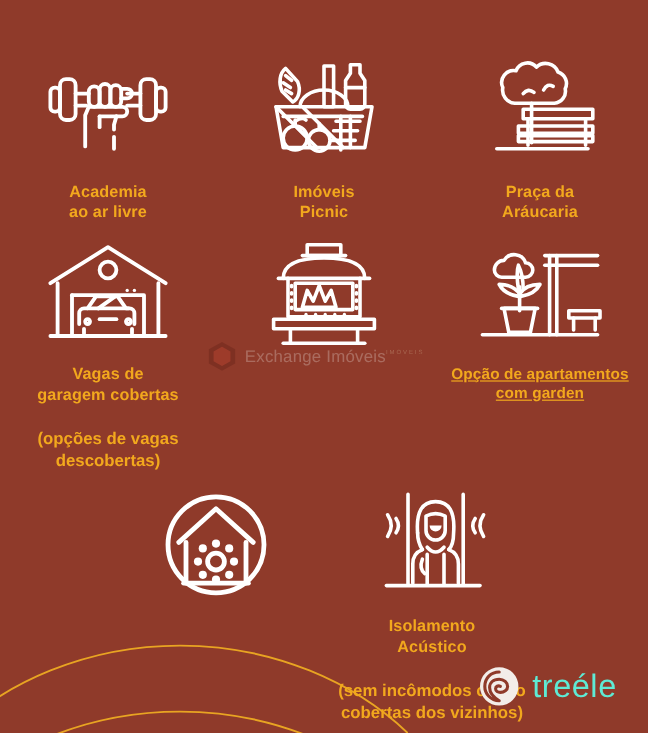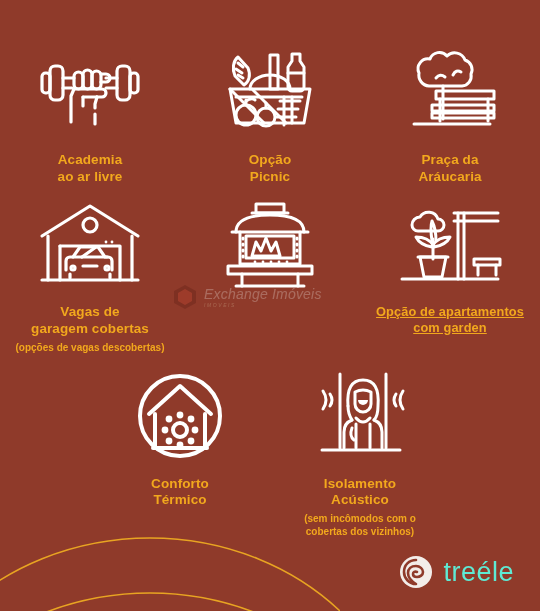--- a/index.html
+++ b/index.html
@@ -74,45 +74,43 @@
     color: #F2A81D;
     font-size: 13.5px;
     font-weight: bold;
     line-height: 1.25;
     letter-spacing: 0.1px;
     white-space: pre-line;
   }
   .cell-label.small { font-size: 12.8px; text-decoration: underline; }
 
   .cell-sub {
-    margin-top: 3px;
+    margin-top: 18px;
     color: #F2A81D;
-    font-size: 10px;
+    font-size: 14px;
     font-weight: bold;
     line-height: 1.3;
     white-space: pre-line;
   }
 
   
   .watermark {
     position: absolute;
     left: 172px;
     top: 284px;
     display: flex;
     align-items: center;
     gap: 6px;
     opacity: 0.30;
     z-index: 3;
     pointer-events: none;
   }
   .watermark .wm-text {
     display: flex;
-    flex-direction: column;
     line-height: 1;
-    font-style: italic;
   }
   .wm-name {
     color: #e9ded8;
     font-size: 14px;
     letter-spacing: 0.2px;
   }
   .wm-tag {
     color: #e0c9a4;
     font-size: 5px;
     letter-spacing: 1.6px;
@@ -198,21 +196,21 @@
 
             <path d="M58 52 h20 M56 60 h20 M54 68 h20"></path>
             <path d="M62 48 v28 M70 48 v26"></path>
 
             <circle cx="24" cy="66" r="10"></circle>
             <circle cx="44" cy="68" r="9"></circle>
             <path d="M24 56 v-5 M44 59 v-5"></path>
             <path d="M24 52 q6 -4 9 -1"></path>
           </svg>
         </div>
-        <div class="cell-label">Opção
+        <div class="cell-label">Imóveis
 Picnic</div>
       </div>
 
       <div class="cell">
         <div class="icon-wrap">
           <svg width="100" height="86" viewBox="0 0 100 86" fill="none" xmlns="http://www.w3.org/2000/svg" stroke="#FFFFFF" stroke-width="3" stroke-linecap="round" stroke-linejoin="round">
 
             <path d="M30 10 a10 10 0 0 1 17 -3 a11 11 0 0 1 18 4 a10 10 0 0 1 6 14
                      a10 10 0 0 1 -9 12 h-33 a11 11 0 0 1 -10 -13 a10 10 0 0 1 11 -14 Z"></path>
             <path d="M36 29 q4 -5 9 -1"></path>
@@ -348,22 +346,20 @@
             <circle cx="45" cy="43" r="3.4" fill="#FFFFFF" stroke="none"></circle>
             <circle cx="45" cy="73" r="3.4" fill="#FFFFFF" stroke="none"></circle>
             <circle cx="30" cy="58" r="3.4" fill="#FFFFFF" stroke="none"></circle>
             <circle cx="60" cy="58" r="3.4" fill="#FFFFFF" stroke="none"></circle>
             <circle cx="34" cy="47" r="3.4" fill="#FFFFFF" stroke="none"></circle>
             <circle cx="56" cy="47" r="3.4" fill="#FFFFFF" stroke="none"></circle>
             <circle cx="34" cy="69" r="3.4" fill="#FFFFFF" stroke="none"></circle>
             <circle cx="56" cy="69" r="3.4" fill="#FFFFFF" stroke="none"></circle>
           </svg>
         </div>
-        <div class="cell-label">Conforto
-Térmico</div>
       </div>
 
       <div class="cell">
         <div class="icon-wrap">
           <svg width="96" height="88" viewBox="0 0 96 88" fill="none" xmlns="http://www.w3.org/2000/svg" stroke="#FFFFFF" stroke-width="3" stroke-linecap="round" stroke-linejoin="round">
 
             <path d="M28 2 V76"></path>
             <path d="M74 2 V76"></path>
             <path d="M10 78 h78"></path>
 

